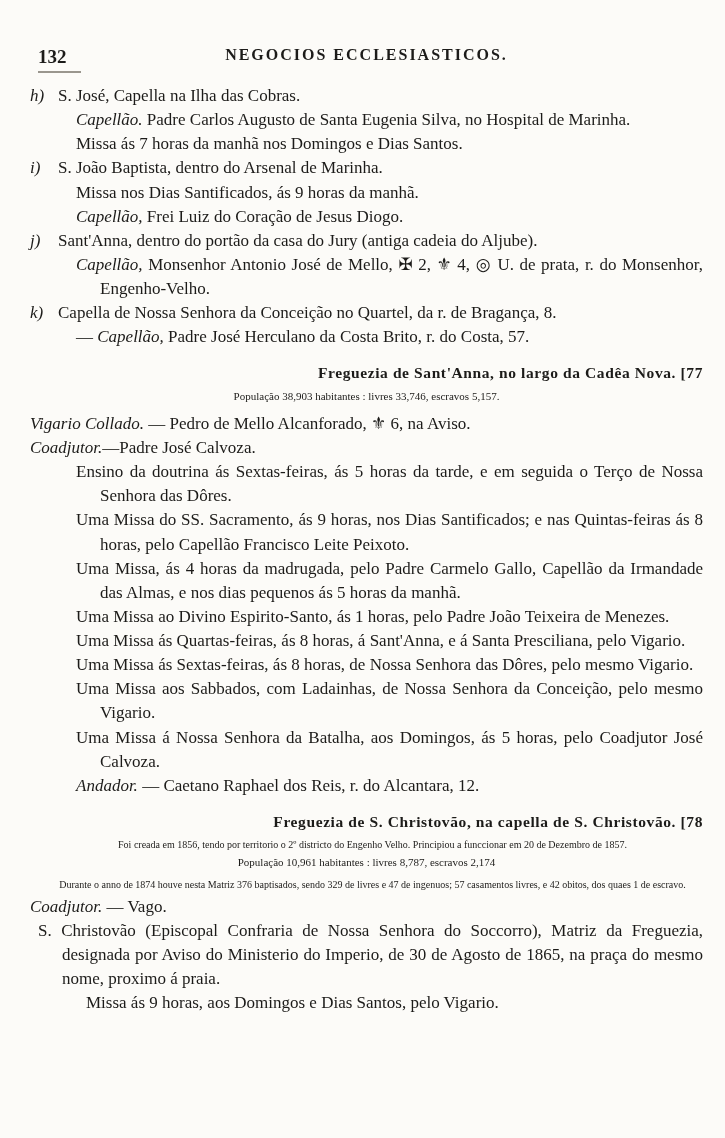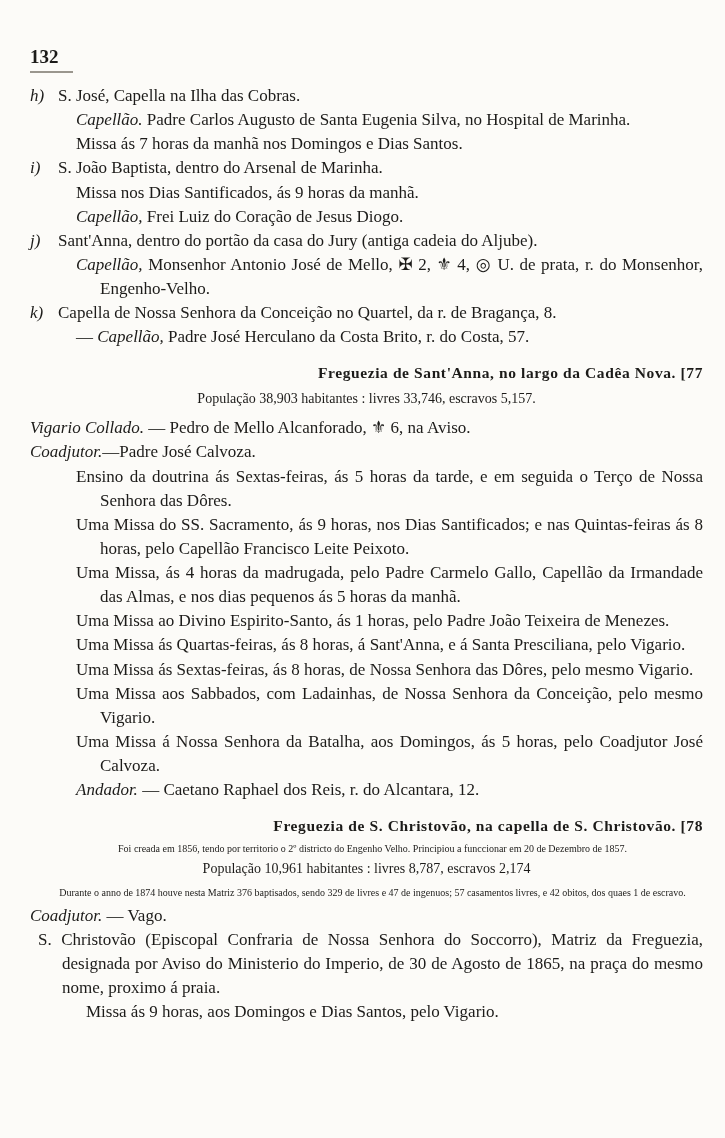--- a/index.html
+++ b/index.html
@@ -15,21 +15,21 @@
     line-height: 1.42;
     padding: 44px 22px 20px 30px;
   }
   .page-header {
     position: relative;
     height: 30px;
     margin-bottom: 10px;
   }
   .page-number {
     position: absolute;
-    left: 0;
+    left: 8px;
     top: 0;
     font-weight: bold;
     font-size: 19px;
     border-bottom: 2px solid #9a968e;
     padding-right: 14px;
   }
   .running-title {
     margin: 0;
     text-align: center;
     font-size: 16px;
@@ -50,39 +50,40 @@
   .italic { font-style: italic; }
   .section-heading {
     text-align: right;
     font-weight: bold;
     font-size: 15.5px;
     letter-spacing: 0.6px;
     margin: 13px 0 5px 0;
   }
   .pop {
     text-align: center;
-    font-size: 14px;
+    font-size: 11px;
     margin: 1px 0 7px 0;
   }
   .note {
     font-size: 10px;
     text-align: center;
     margin: 1px 0 3px 12px;
   }
   .matriz { padding-left: 32px; text-indent: -24px; }
   .missa-final { padding-left: 56px; }
   .group { margin-bottom: 1px; }
 </style>
 </head>
 <body>
 
 <div class="page">
 
   <header class="page-header">
     <span class="page-number">132</span>
+    <h1 class="running-title">NEGOCIOS ECCLESIASTICOS.</h1>
   </header>
 
   <div class="group">
     <p class="entry"><span class="lbl">h)</span><span>S. José, Capella na Ilha das Cobras.</span></p>
     <p class="sub"><span class="italic">Capellão.</span><span> Padre Carlos Augusto de Santa Eugenia Silva, no Hospital de Marinha.</span></p>
     <p class="sub">Missa ás 7 horas da manhã nos Domingos e Dias Santos.</p>
 
     <p class="entry"><span class="lbl">i)</span><span>S. João Baptista, dentro do Arsenal de Marinha.</span></p>
     <p class="sub">Missa nos Dias Santificados, ás 9 horas da manhã.</p>
     <p class="sub"><span class="italic">Capellão,</span><span> Frei Luiz do Coração de Jesus Diogo.</span></p>

